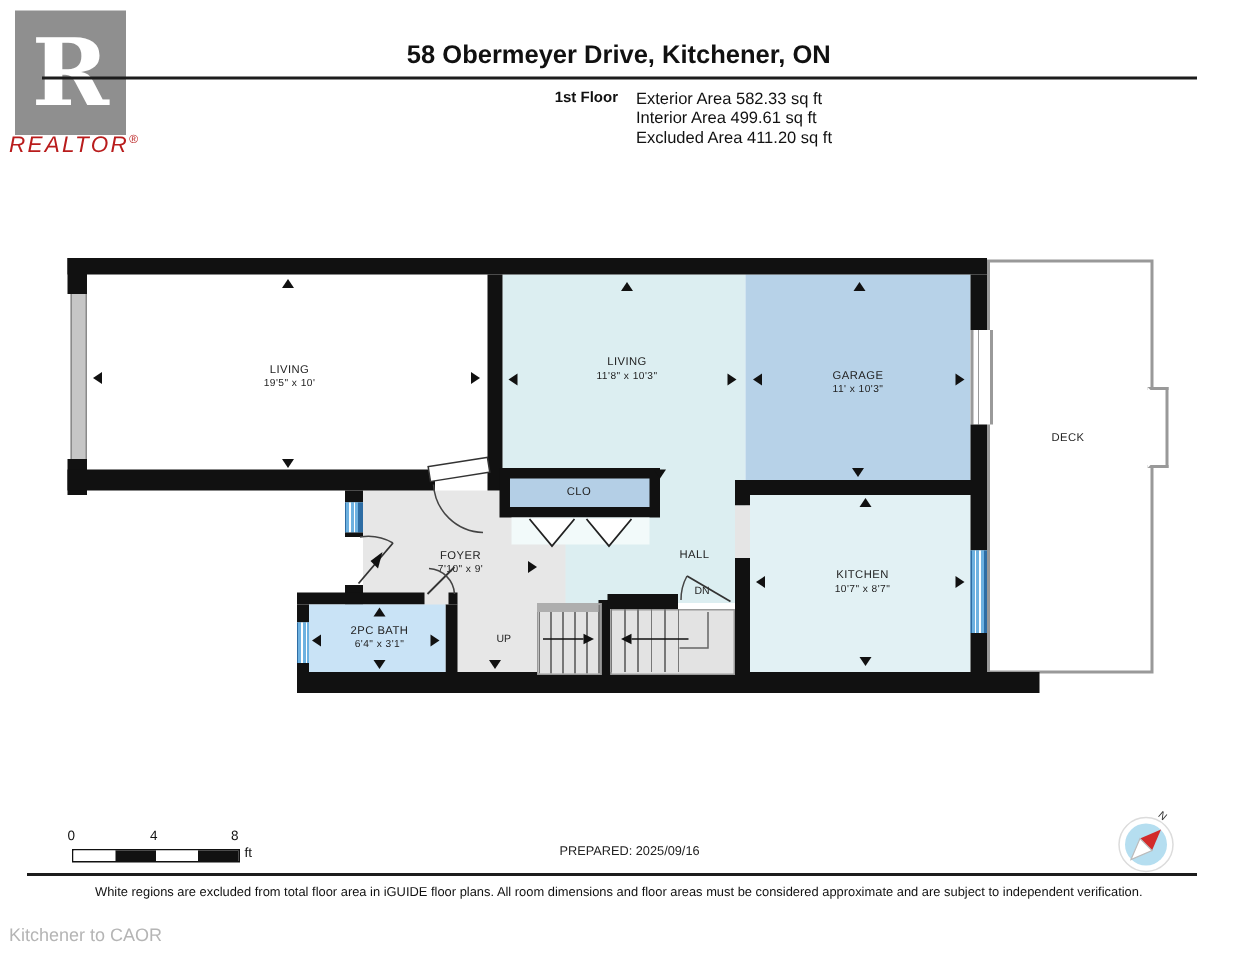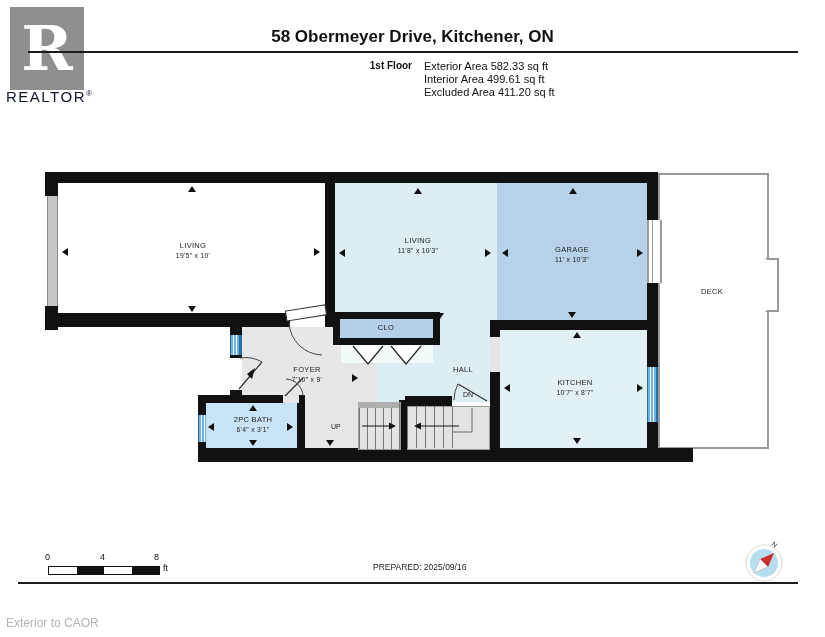--- a/index.html
+++ b/index.html
@@ -3,21 +3,21 @@
 <meta charset="utf-8">
 <style>
   html,body{margin:0;padding:0;background:#fff;}
   #page{position:relative;width:825px;height:637px;background:#fff;overflow:hidden;
         font-family:"Liberation Sans", sans-serif;color:#111;}
   .abs{position:absolute;}
   
   #logo-box{left:10px;top:7px;width:74px;height:83px;background:#8f8f8f;display:flex;
             align-items:center;justify-content:center;z-index:1;}
   #logo-r{font-family:"DejaVu Serif",serif;font-weight:bold;font-size:62px;color:#fff;line-height:1;}
-  #brand{left:6px;top:88px;font-size:15px;letter-spacing:1.5px;color:#0f172a;z-index:1;}
+  #brand{left:6px;top:88px;font-size:15px;letter-spacing:1.5px;color:#b91c1c;z-index:1;font-style:italic;}
   #brand sup{font-size:8px;}
   #title{left:0;top:27px;width:825px;text-align:center;font-size:17px;font-weight:bold;}
   #hline-top{left:28px;top:51px;width:770px;height:2px;background:#1c1c1c;z-index:2;}
   #floor-label{left:336px;top:60px;width:76px;text-align:right;font-size:10px;font-weight:bold;}
   .stat-line{left:424px;width:200px;font-size:11px;}
   
   .wall{position:absolute;background:#111;}
   .fill{position:absolute;}
   .rlabel{position:absolute;transform:translate(-50%,-50%);text-align:center;font-size:7.5px;
           letter-spacing:.3px;color:#222;line-height:1.35;white-space:nowrap;}
@@ -197,15 +197,16 @@
 
   <svg class="overlay" style="left:744px;top:543px;" width="44" height="42" viewBox="0 0 44 42">
     <circle cx="20" cy="20" r="18" fill="#ffffff" stroke="#dcdcdc" stroke-width="1"></circle>
     <circle cx="20" cy="20" r="14" fill="#b5def0"></circle>
     <polygon points="30,10 16,16 24,24" fill="#d22b2b"></polygon>
     <polygon points="10,30 16,16 24,24" fill="#ffffff" stroke="#bbbbbb" stroke-width="0.8"></polygon>
   </svg>
   <div class="abs" id="compass-n">N</div>
 
   <div class="abs" id="hline-bottom"></div>
-  <div class="abs" id="license">Exterior to CAOR</div>
+  <div class="abs" id="disclaimer">White regions are excluded from total floor area in iGUIDE floor plans. All room dimensions and floor areas must be considered approximate and are subject to independent verification.</div>
+  <div class="abs" id="license">Kitchener to CAOR</div>
 
 </div>
 
 </body></html>

